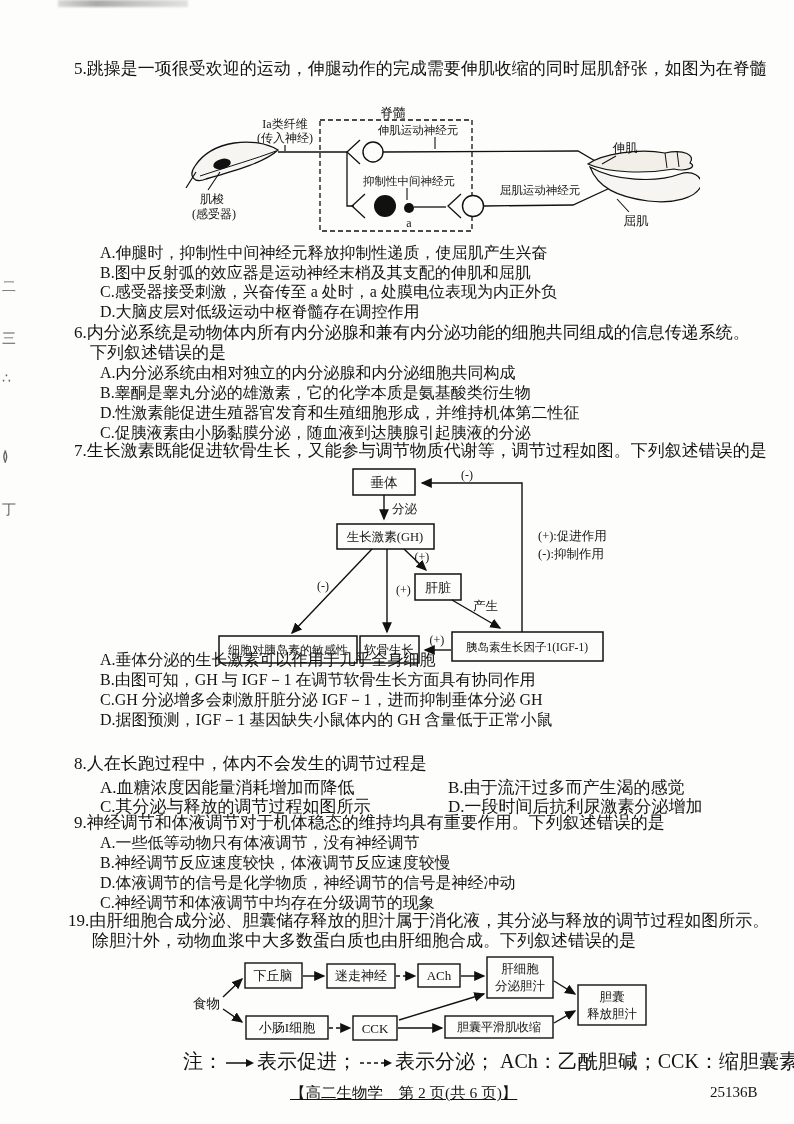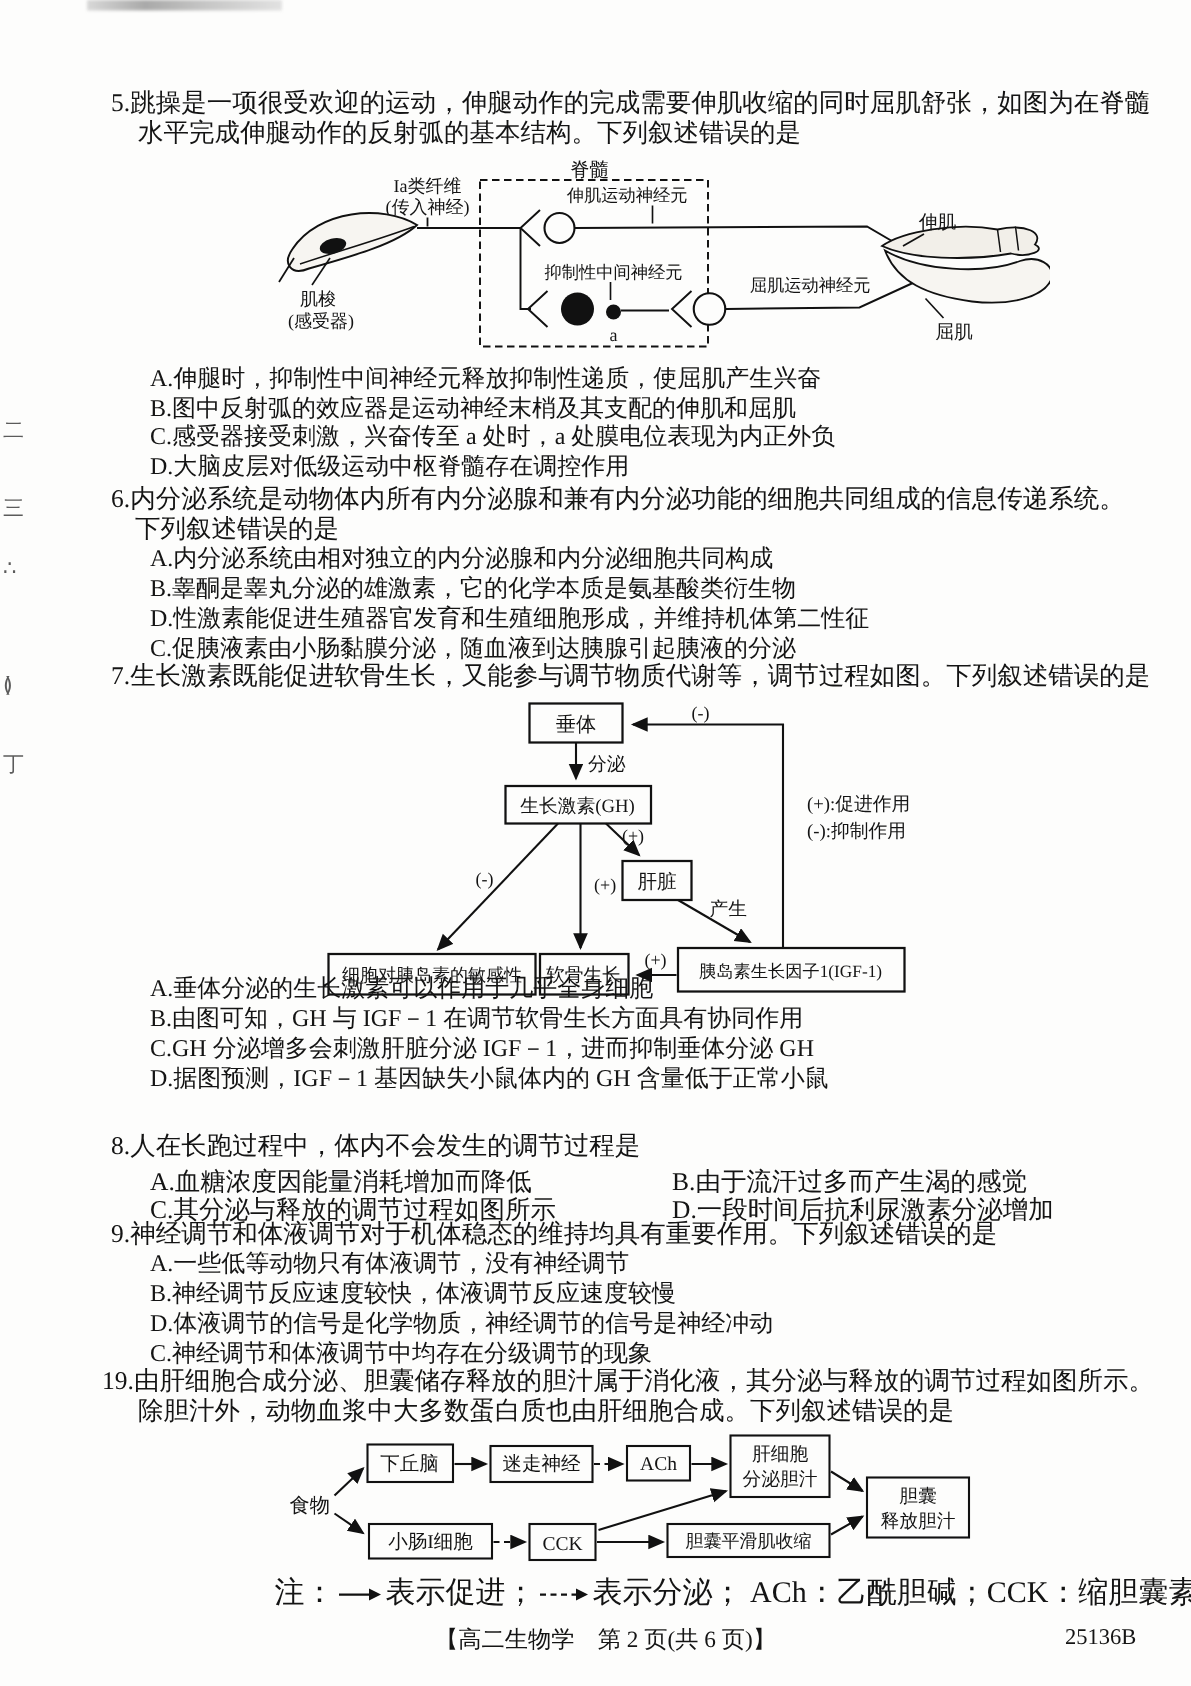--- a/index.html
+++ b/index.html
@@ -14,37 +14,36 @@
   .q8row{font-size:17px;white-space:nowrap;width:600px;}
   .q8row .colB{position:absolute;left:348px;}
   .smudge{left:58px;top:0;width:130px;height:7px;
           background:linear-gradient(90deg,#bbb,#666 30%,#999 60%,#ccc);
           opacity:.55;filter:blur(1px);}
   .margin-mark{position:absolute;left:2px;font-size:14px;color:#333;opacity:.8;}
   svg{display:block;}
   svg text{font-family:"Liberation Serif","DejaVu Serif",serif;fill:#141414;}
   .note{font-size:20px;white-space:nowrap;}
   .note svg{display:inline-block;vertical-align:middle;margin:0 3px;}
-  .footerC{font-size:15.5px;white-space:nowrap;}
+  .footerC{font-size:15.5px;white-space:nowrap;text-decoration:underline;}
   .footerR{font-size:15px;font-family:"Liberation Serif",serif;white-space:nowrap;}
 </style>
 </head>
 <body>
 
 <div class="page">
 
   <div class="abs smudge"></div>
   <span class="margin-mark" style="top:278px">二</span>
   <span class="margin-mark" style="top:330px">三</span>
   <span class="margin-mark" style="top:370px">∴</span>
   <span class="margin-mark" style="top:448px">≬</span>
   <span class="margin-mark" style="top:501px">丁</span>
 
   <div class="abs stem" style="left:74px;top:59px">5.跳操是一项很受欢迎的运动，伸腿动作的完成需要伸肌收缩的同时屈肌舒张，如图为在脊髓</div>
-  <div class="abs stem" style="left:92px;top:79px">水平完成伸腿动作的反射弧的基本结构。下列叙述错误的是</div>
 
   <svg class="abs" style="left:150px;top:104px" width="550" height="132" viewBox="0 0 550 132">
 
     <rect x="170" y="16" width="152" height="111" fill="none" stroke="#111" stroke-width="1.3" stroke-dasharray="5,3"></rect>
     <text x="243" y="13" font-size="13" text-anchor="middle">脊髓</text>
 
     <text x="135" y="24" font-size="12" text-anchor="middle">Ia类纤维</text>
     <text x="135" y="38" font-size="12" text-anchor="middle">(传入神经)</text>
     <line x1="135" y1="41" x2="135" y2="47" stroke="#111" stroke-width="1.2"></line>
 

